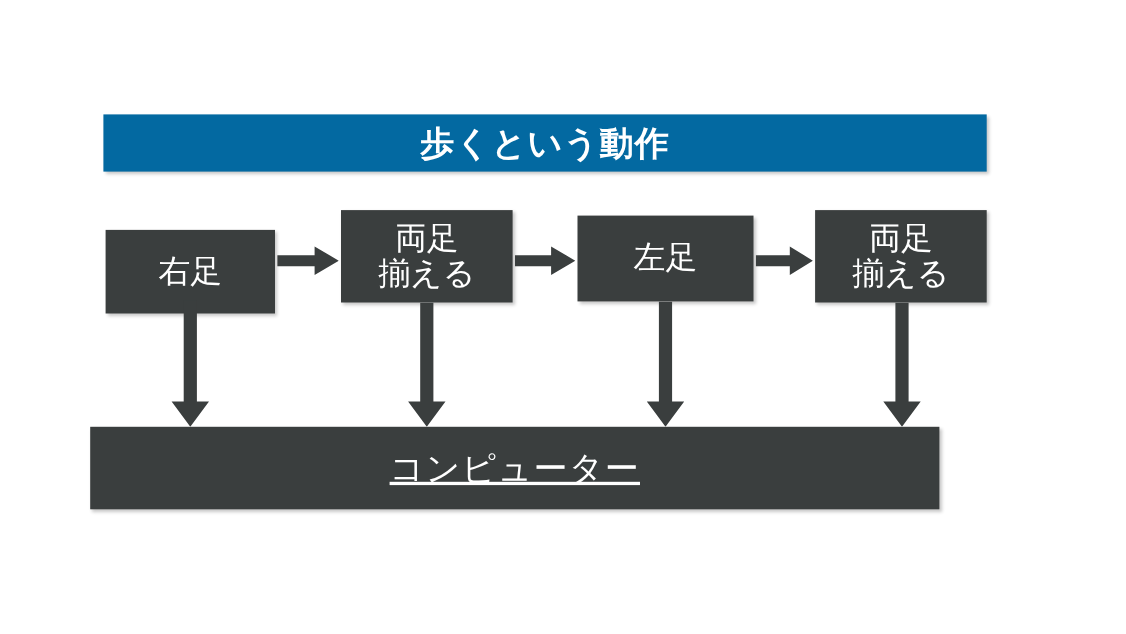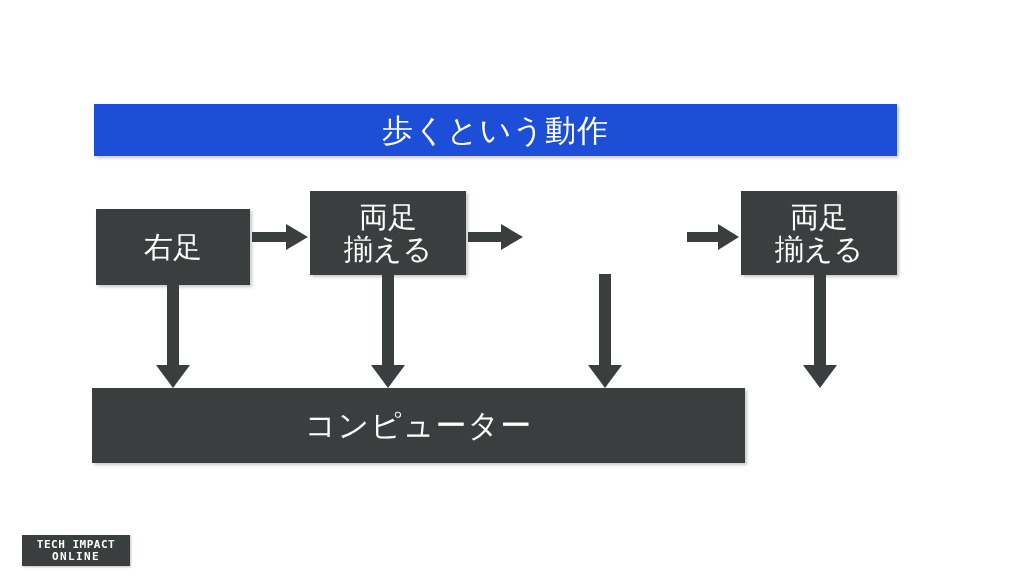--- a/index.html
+++ b/index.html
@@ -25,25 +25,26 @@
     background: #ffffff;
   }
 
   
   .title-banner {
     position: absolute;
     left: 94px;
     top: 104px;
     width: 803px;
     height: 52px;
-    background: #1d4ed8;
+    background: #0369a1;
     box-shadow: 2px 2px 3px rgba(0,0,0,0.22);
     display: flex;
     align-items: center;
     justify-content: center;
+    font-weight: bold;
   }
   .title-banner .txt {
     font-size: 31px;
     line-height: 1;
     letter-spacing: 1px;
     color: #ffffff;
     white-space: nowrap;
   }
 
   
@@ -89,29 +90,30 @@
   .arrow-down svg { display: block; }
 
   #arrow-d-0 { left: 154px; top: 273px; height: 115px; }
   #arrow-d-1 { left: 369px; top: 275px; height: 113px; }
   #arrow-d-2 { left: 586px; top: 274px; height: 114px; }
   #arrow-d-3 { left: 801px; top: 275px; height: 113px; }
 
   
   .bottom-banner {
     position: absolute;
-    left: 92px;
+    left: 82px;
     top: 388px;
-    width: 653px;
+    width: 772px;
     height: 75px;
     background: #3a3e3e;
     box-shadow: 2px 2px 3px rgba(0,0,0,0.22);
     display: flex;
     align-items: center;
     justify-content: center;
+    text-decoration: underline;
   }
   .bottom-banner .txt {
     font-size: 31px;
     line-height: 1;
     letter-spacing: 1px;
     color: #ffffff;
     white-space: nowrap;
   }
 
   
@@ -164,20 +166,23 @@
     <span class="line">両足</span>
     <span class="line">揃える</span>
   </div>
 
   <div class="arrow-right" id="arrow-r-1">
     <svg width="55" height="30" viewBox="0 0 55 30" aria-hidden="true">
       <polygon points="0,10 33,10 33,2 55,15 33,28 33,20 0,20" fill="#3a3e3e"></polygon>
     </svg>
   </div>
 
+  <div class="step-box" id="box-2">
+    <span class="line">左足</span>
+  </div>
 
   <div class="arrow-right" id="arrow-r-2">
     <svg width="52" height="30" viewBox="0 0 52 30" aria-hidden="true">
       <polygon points="0,10 31,10 31,2 52,15 31,28 31,20 0,20" fill="#3a3e3e"></polygon>
     </svg>
   </div>
 
   <div class="step-box" id="box-3">
     <span class="line">両足</span>
     <span class="line">揃える</span>
@@ -201,18 +206,14 @@
   <div class="arrow-down" id="arrow-d-3">
     <svg width="38" height="113" viewBox="0 0 38 113" aria-hidden="true">
       <polygon points="13,0 25,0 25,90 36,90 19,113 2,90 13,90" fill="#3a3e3e"></polygon>
     </svg>
   </div>
 
   <div class="bottom-banner">
     <span class="txt">コンピューター</span>
   </div>
 
-  <div class="logo">
-    <span class="l1">TECH IMPACT</span>
-    <span class="l2">ONLINE</span>
-  </div>
 
 </div>
 
 </body></html>

